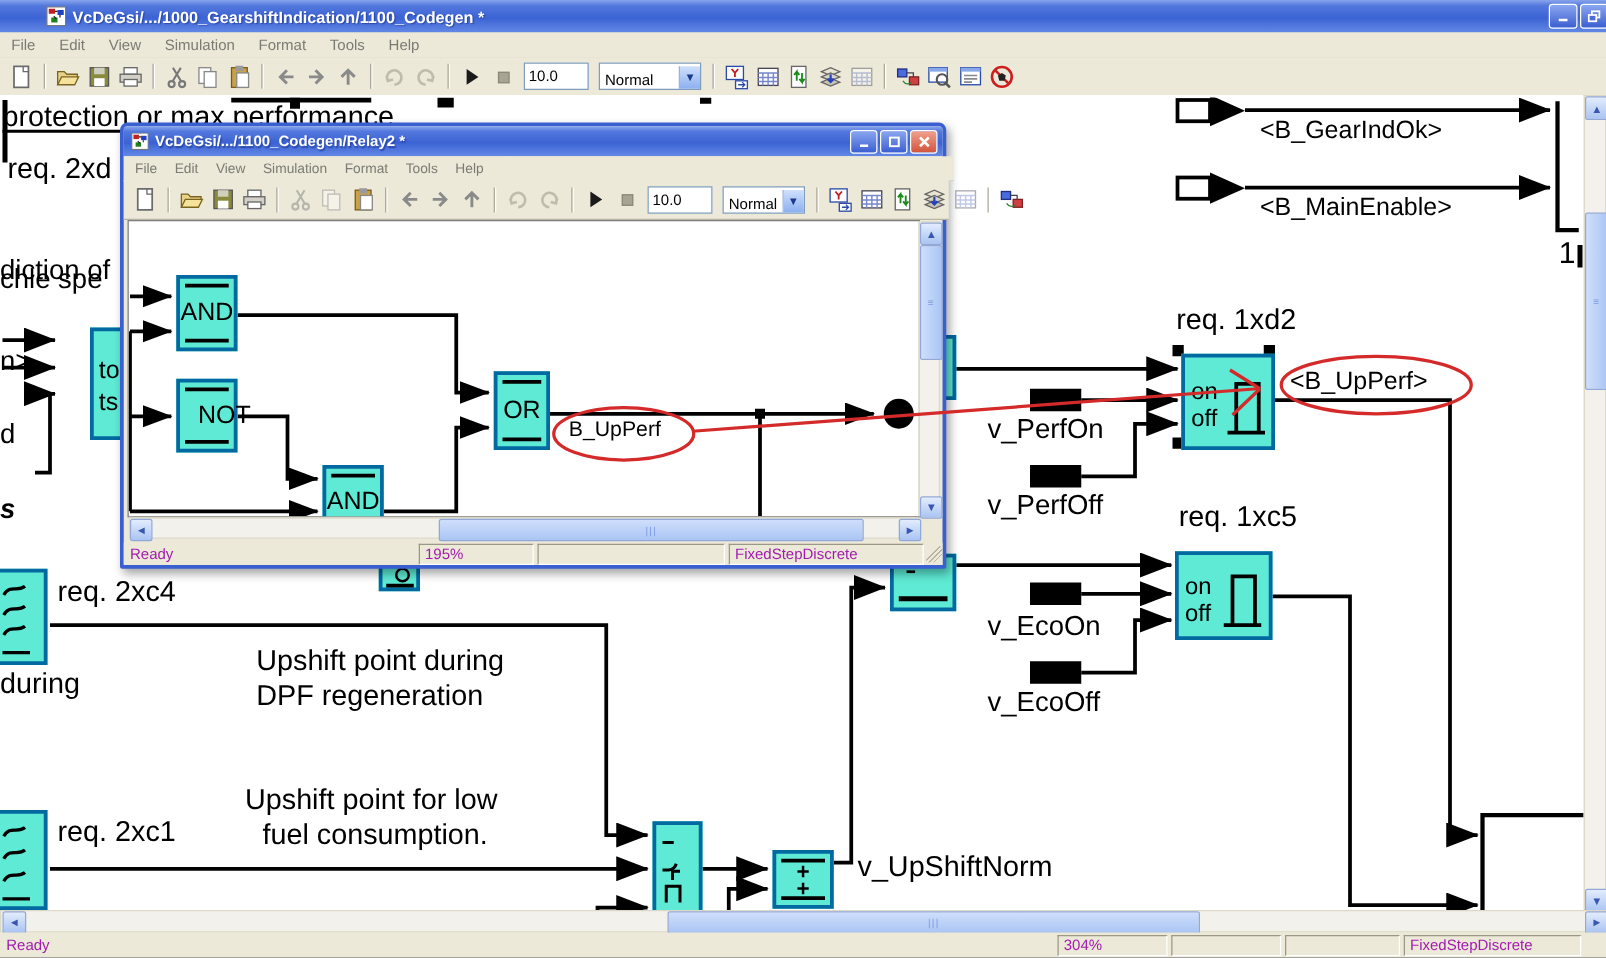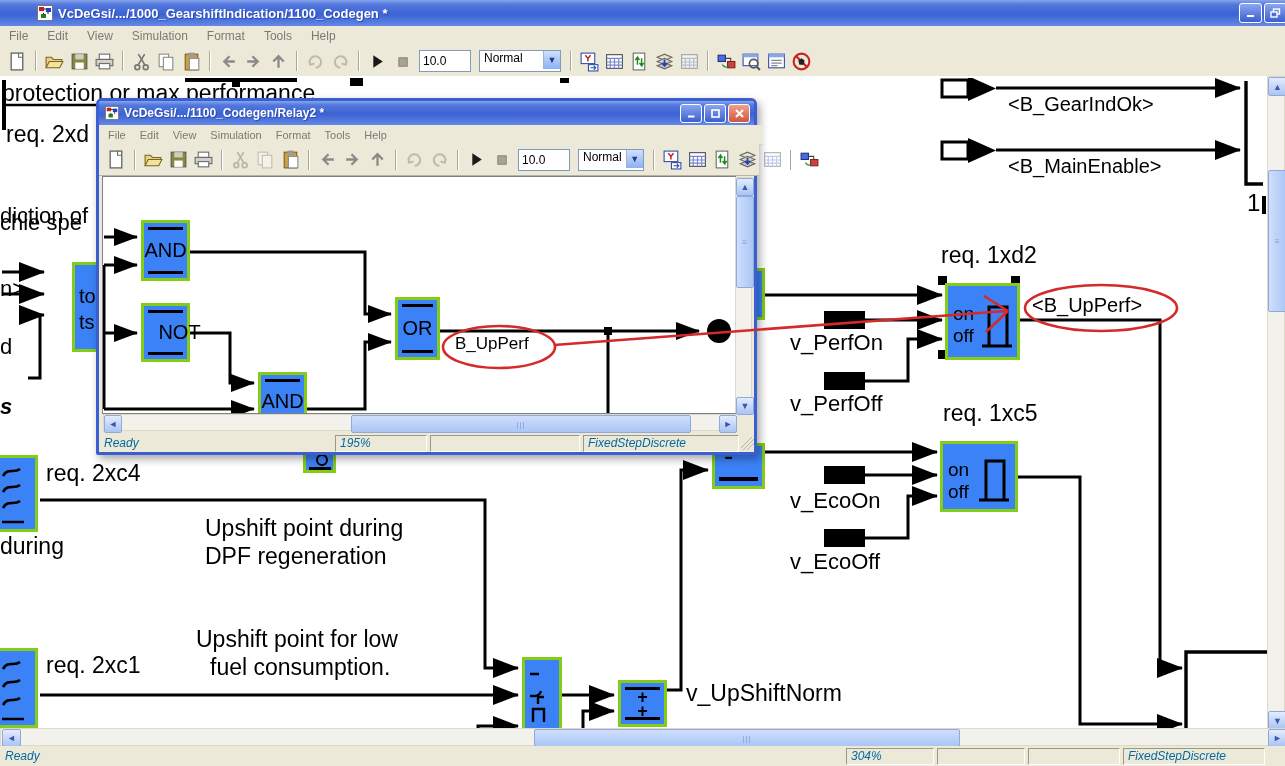--- a/index.html
+++ b/index.html
@@ -16,42 +16,42 @@
   .xpbtn.close{background:linear-gradient(#f0a18c,#d2543e);}
   .menubar{background:#ece9d8;display:flex;align-items:center;gap:19px;padding-left:9px;
            font-size:12px;color:#7b7b73;border-bottom:1px solid #d8d4c4;}
   .toolbar{background:#ece9d8;display:flex;align-items:center;padding-left:5px;
            border-bottom:1px solid #b8b4a4;}
   .ic{width:21px;height:21px;margin:0 2px;flex:none;}
   .dim{opacity:.45;}
   .tsep{width:0;height:20px;border-left:1px solid #aca899;border-right:1px solid #fff;margin:0 5px;flex:none;}
   .simfield{width:44px;height:18px;border:1px solid #7f9db9;background:#fff;font-size:12px;
             padding:1px 3px;margin:0 4px;font-family:"Liberation Sans",sans-serif;}
-  .combo{height:20px;border:1px solid #7f9db9;background:#fff;display:flex;align-items:flex-start;
+  .combo{height:20px;border:1px solid #7f9db9;background:#fff;display:flex;align-items:flex-end;
          font-size:12px;margin:4px 4px;}
   .combo .ctext{padding:0 4px;flex:1;}
   .combo .carrow{width:16px;height:18px;background:linear-gradient(#cfe0fb,#8cb0f0);
                  border-left:1px solid #9ab2dd;display:flex;align-items:center;justify-content:center;
                  color:#1c3a8c;font-size:9px;}
   
   .sbtrack{background:#f3f1ec;border:1px solid #dcd9c8;}
   .sbbtn{background:linear-gradient(#e2ecfd,#aac4f2);border:1px solid #92a8d8;border-radius:2px;
          color:#3a56b0;font-size:9px;display:flex;align-items:center;justify-content:center;}
   .sbthumb{background:linear-gradient(90deg,#cfdefc,#aac6f4);border:1px solid #92a8d8;border-radius:2px;}
   .sbthumb.h{background:linear-gradient(#cfdefc,#aac6f4);}
   .grip{color:#7d9ae0;font-size:8px;letter-spacing:1px;display:flex;align-items:center;justify-content:center;height:100%;}
   
-  .statusbar{background:#ece9d8;display:flex;align-items:center;font-size:12px;color:#0369a1;font-style:italic;}
+  .statusbar{background:#ece9d8;display:flex;align-items:center;font-size:12px;color:#a21caf;}
   .sready{flex:1;padding-left:5px;}
   .scell{border:1px solid;border-color:#9c9888 #fff #fff #9c9888;height:15px;margin-left:3px;
          padding:0 4px;font-size:12px;display:flex;align-items:center;}
   .sgrip{width:13px;height:13px;margin-left:2px;
          background:linear-gradient(135deg,transparent 40%,#b8b4a4 40%,#b8b4a4 45%,transparent 45%,transparent 55%,#b8b4a4 55%,#b8b4a4 60%,transparent 60%,transparent 70%,#b8b4a4 70%,#b8b4a4 75%,transparent 75%);}
   
-  .blk{position:absolute;border:3px solid #84cc16;background:#3b82f6;box-sizing:border-box;}
+  .blk{position:absolute;border:3px solid #0369a1;background:#5eead4;box-sizing:border-box;}
   .dbars::before,.dbars::after{content:"";position:absolute;left:4px;right:4px;border-top:3px solid #000;}
   .dbars::before{top:4px;} .dbars::after{bottom:4px;}
   .center{display:flex;align-items:center;justify-content:center;}
   .lbl{position:absolute;color:#000;white-space:pre;}
   .const{position:absolute;background:#000;}
   .handle{position:absolute;width:9px;height:9px;background:#000;}
 </style>
 </head>
 <body>
 

